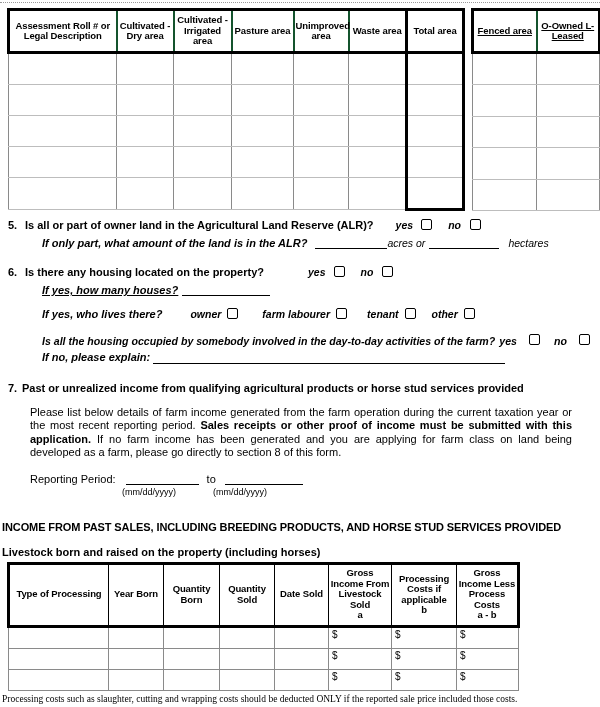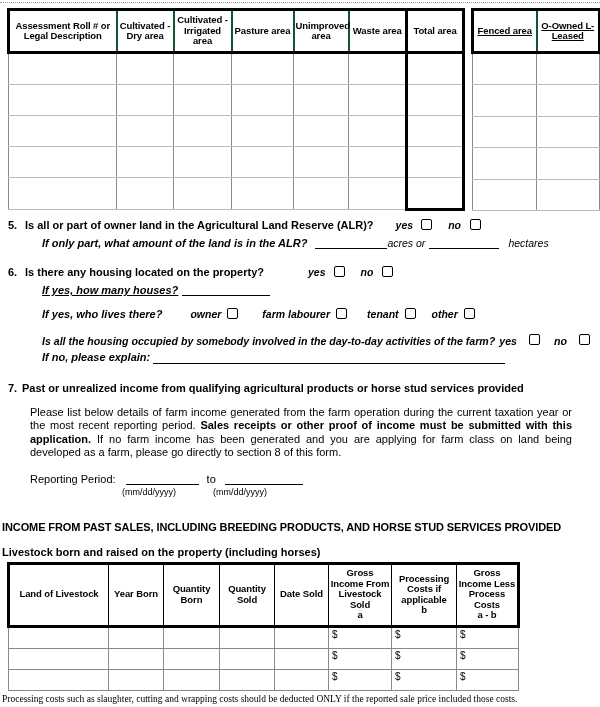--- a/index.html
+++ b/index.html
@@ -256,21 +256,21 @@
       <col style="width:56px">
       <col style="width:55px">
     <col style="width:54px">
       <col style="width:63px">
       <col style="width:65px">
       <col style="width:62px">
   </colgroup>
   <thead>
     <tr>
       <th>
-          <div>Land of Livestock</div>
+          <div>Type of Processing</div>
           <div></div>
         </th>
       <th>
           <div>Year Born</div>
           <div></div>
         </th>
       <th>
           <div>Quantity Born</div>
           <div></div>
         </th>

